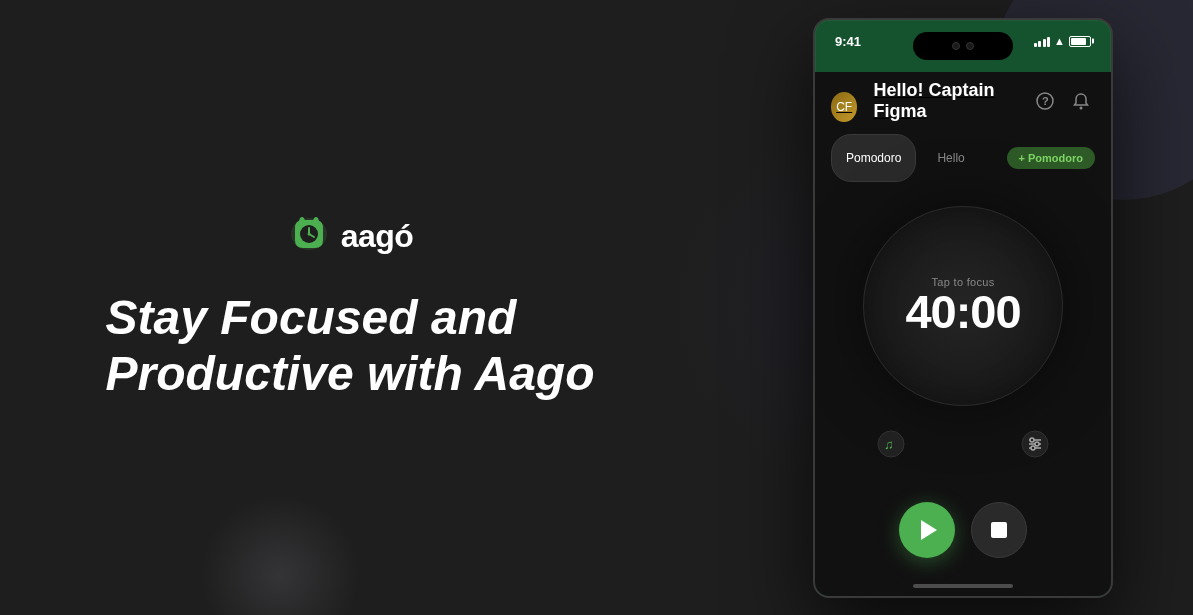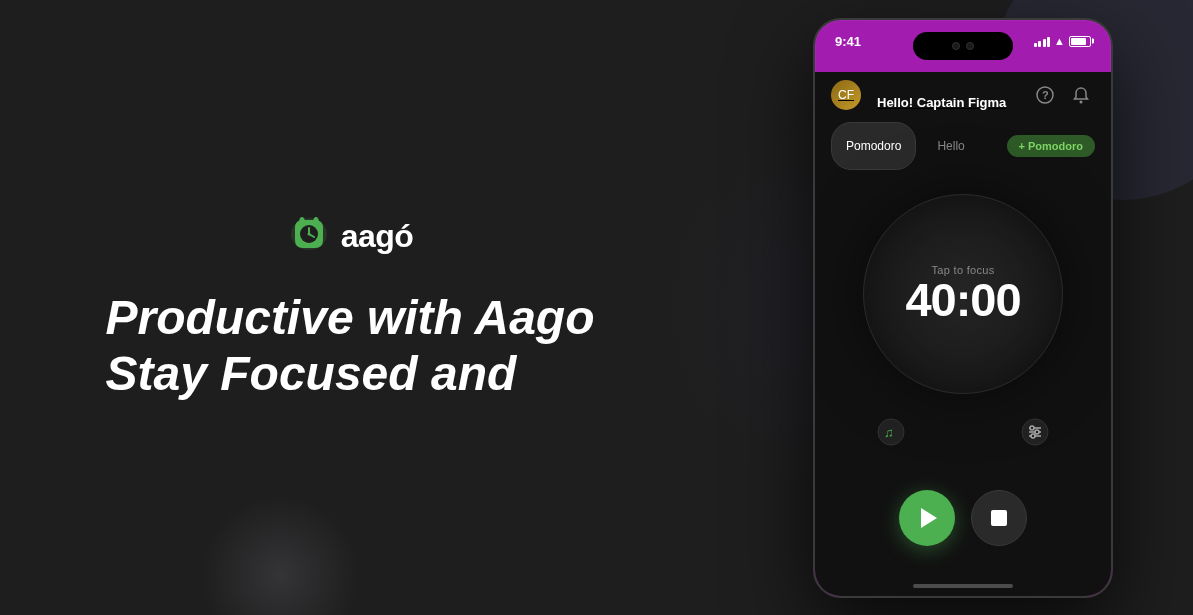--- a/index.html
+++ b/index.html
@@ -82,22 +82,22 @@
       top: 20px;
       bottom: 20px;
       display: flex;
       align-items: center;
       justify-content: center;
     }
 
     .phone-outer {
       width: 300px;
       height: 580px;
-      background: #a21caf;
-      border-radius: 28px;
+      background: #14532d;
+      border-radius: 16px;
       border: 2px solid #3a3a3a;
       position: relative;
       box-shadow: 0 30px 80px rgba(0,0,0,0.7), inset 0 0 0 1px rgba(255,255,255,0.05);
       overflow: hidden;
     }
 
     
     .dynamic-island {
       position: absolute;
       top: 12px;
@@ -216,21 +216,21 @@
       border-radius: 50%;
       background: linear-gradient(135deg, #8B6914, #c49a2a);
       overflow: hidden;
       display: flex;
       align-items: center;
       justify-content: center;
       font-size: 12px;
       color: #fff;
     }
     .greeting-text {
-      font-size: 13px;
+      font-size: 18px;
       color: #cccccc;
     }
     .greeting-text span {
       font-weight: 700;
       color: #ffffff;
     }
     .header-actions {
       display: flex;
       align-items: center;
       gap: 8px;
@@ -438,22 +438,22 @@
 
       <circle cx="22" cy="20" r="9" fill="#1e1e1e"></circle>
       <line x1="22" y1="14" x2="22" y2="20" stroke="#4caf50" stroke-width="2" stroke-linecap="round"></line>
       <line x1="22" y1="20" x2="27" y2="23" stroke="#4caf50" stroke-width="2" stroke-linecap="round"></line>
       <circle cx="22" cy="20" r="1.5" fill="#4caf50"></circle>
     </svg>
     <span class="logo-text">aagó</span>
   </div>
 
   <div class="headline">
+    <div>Stay Focused and</div>
     <div>Productive with Aago</div>
-    <div>Stay Focused and</div>
   </div>
 </div>
 
 <div class="right-section">
   <div class="phone-glow"></div>
   <div class="phone-outer">
 
     <div class="dynamic-island">
       <div class="camera-dot"></div>
       <div class="camera-dot"></div>

